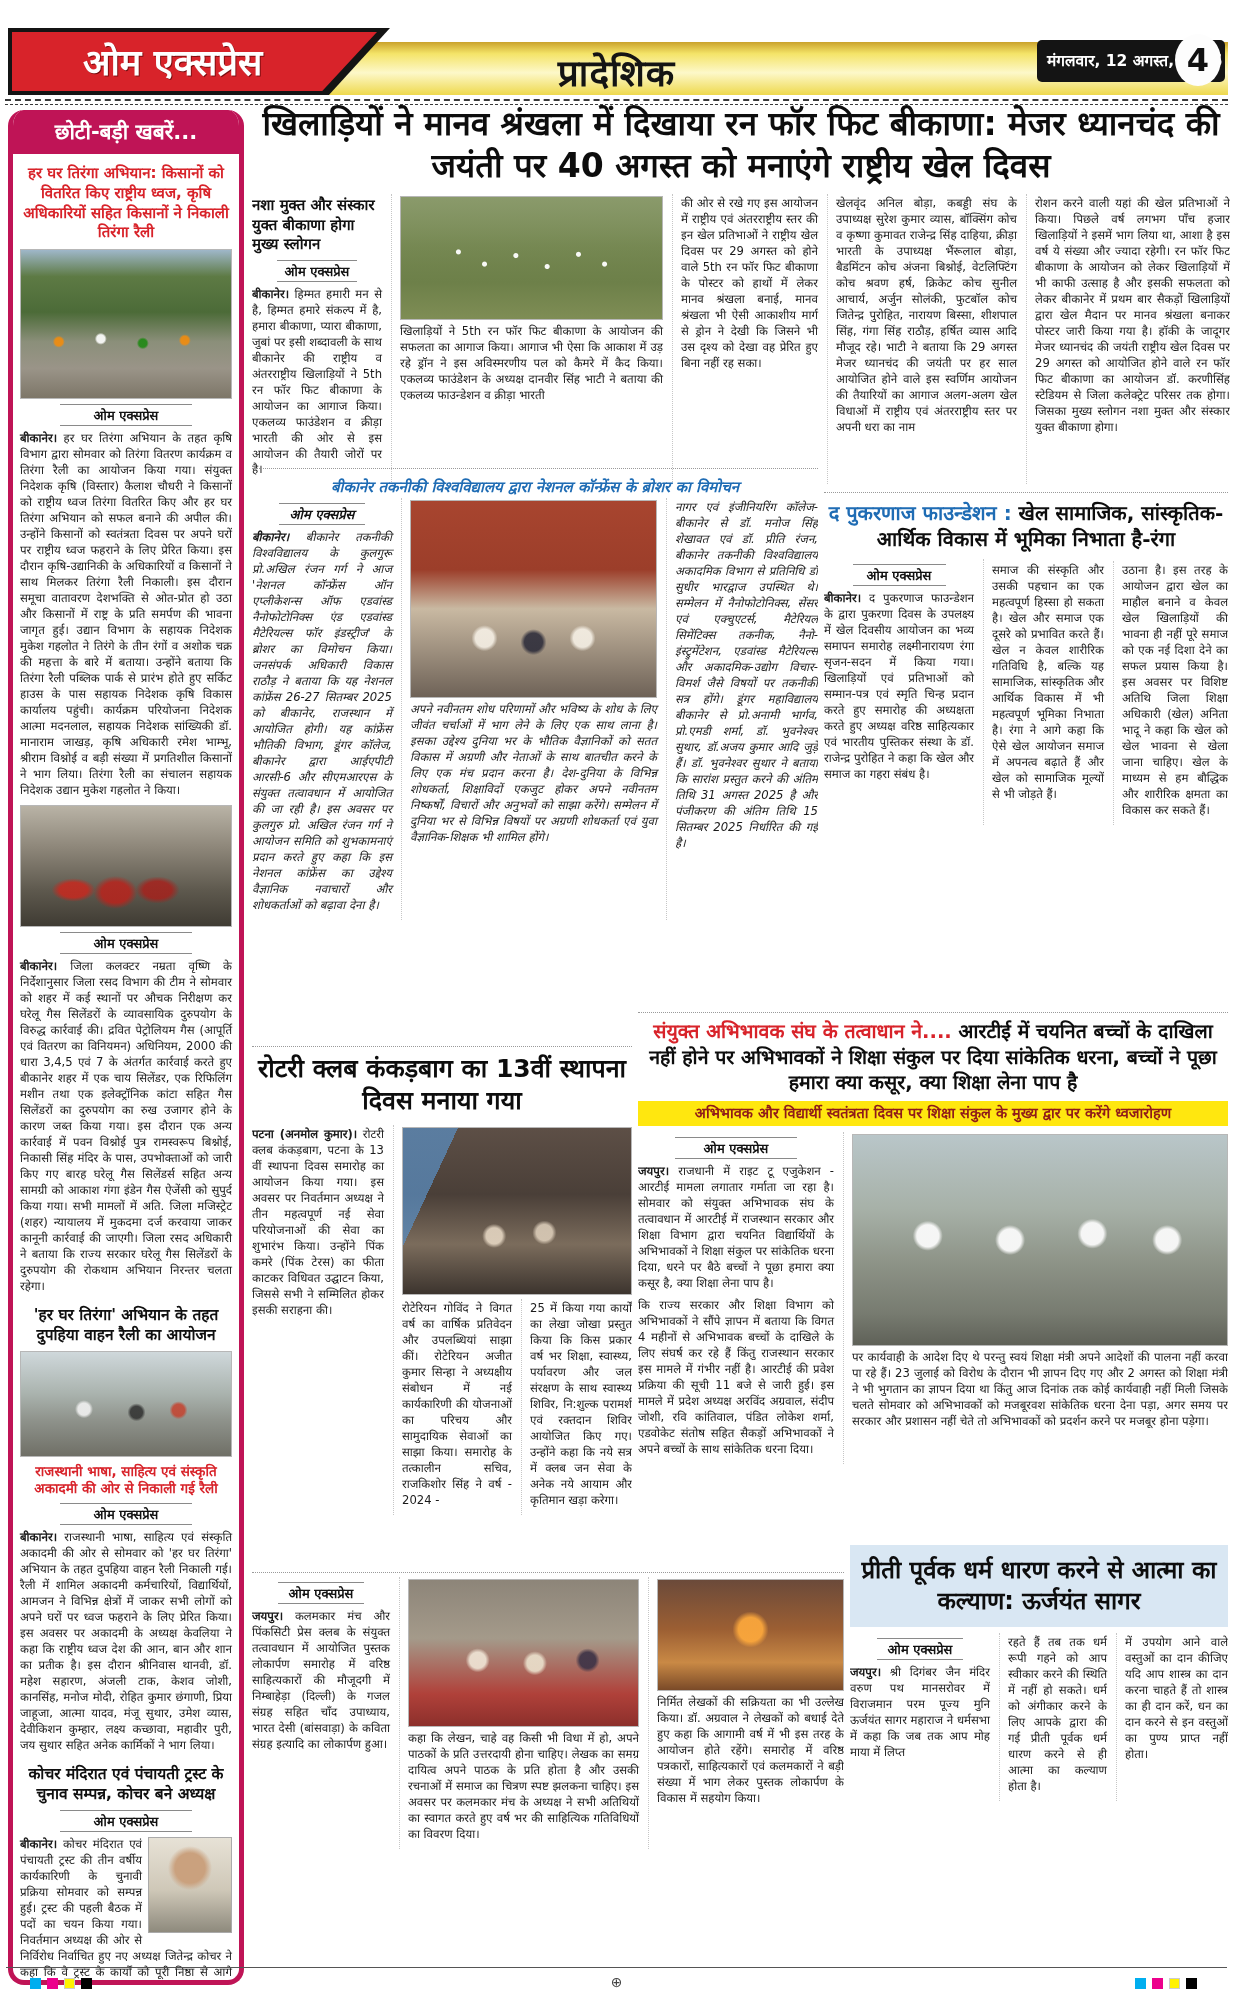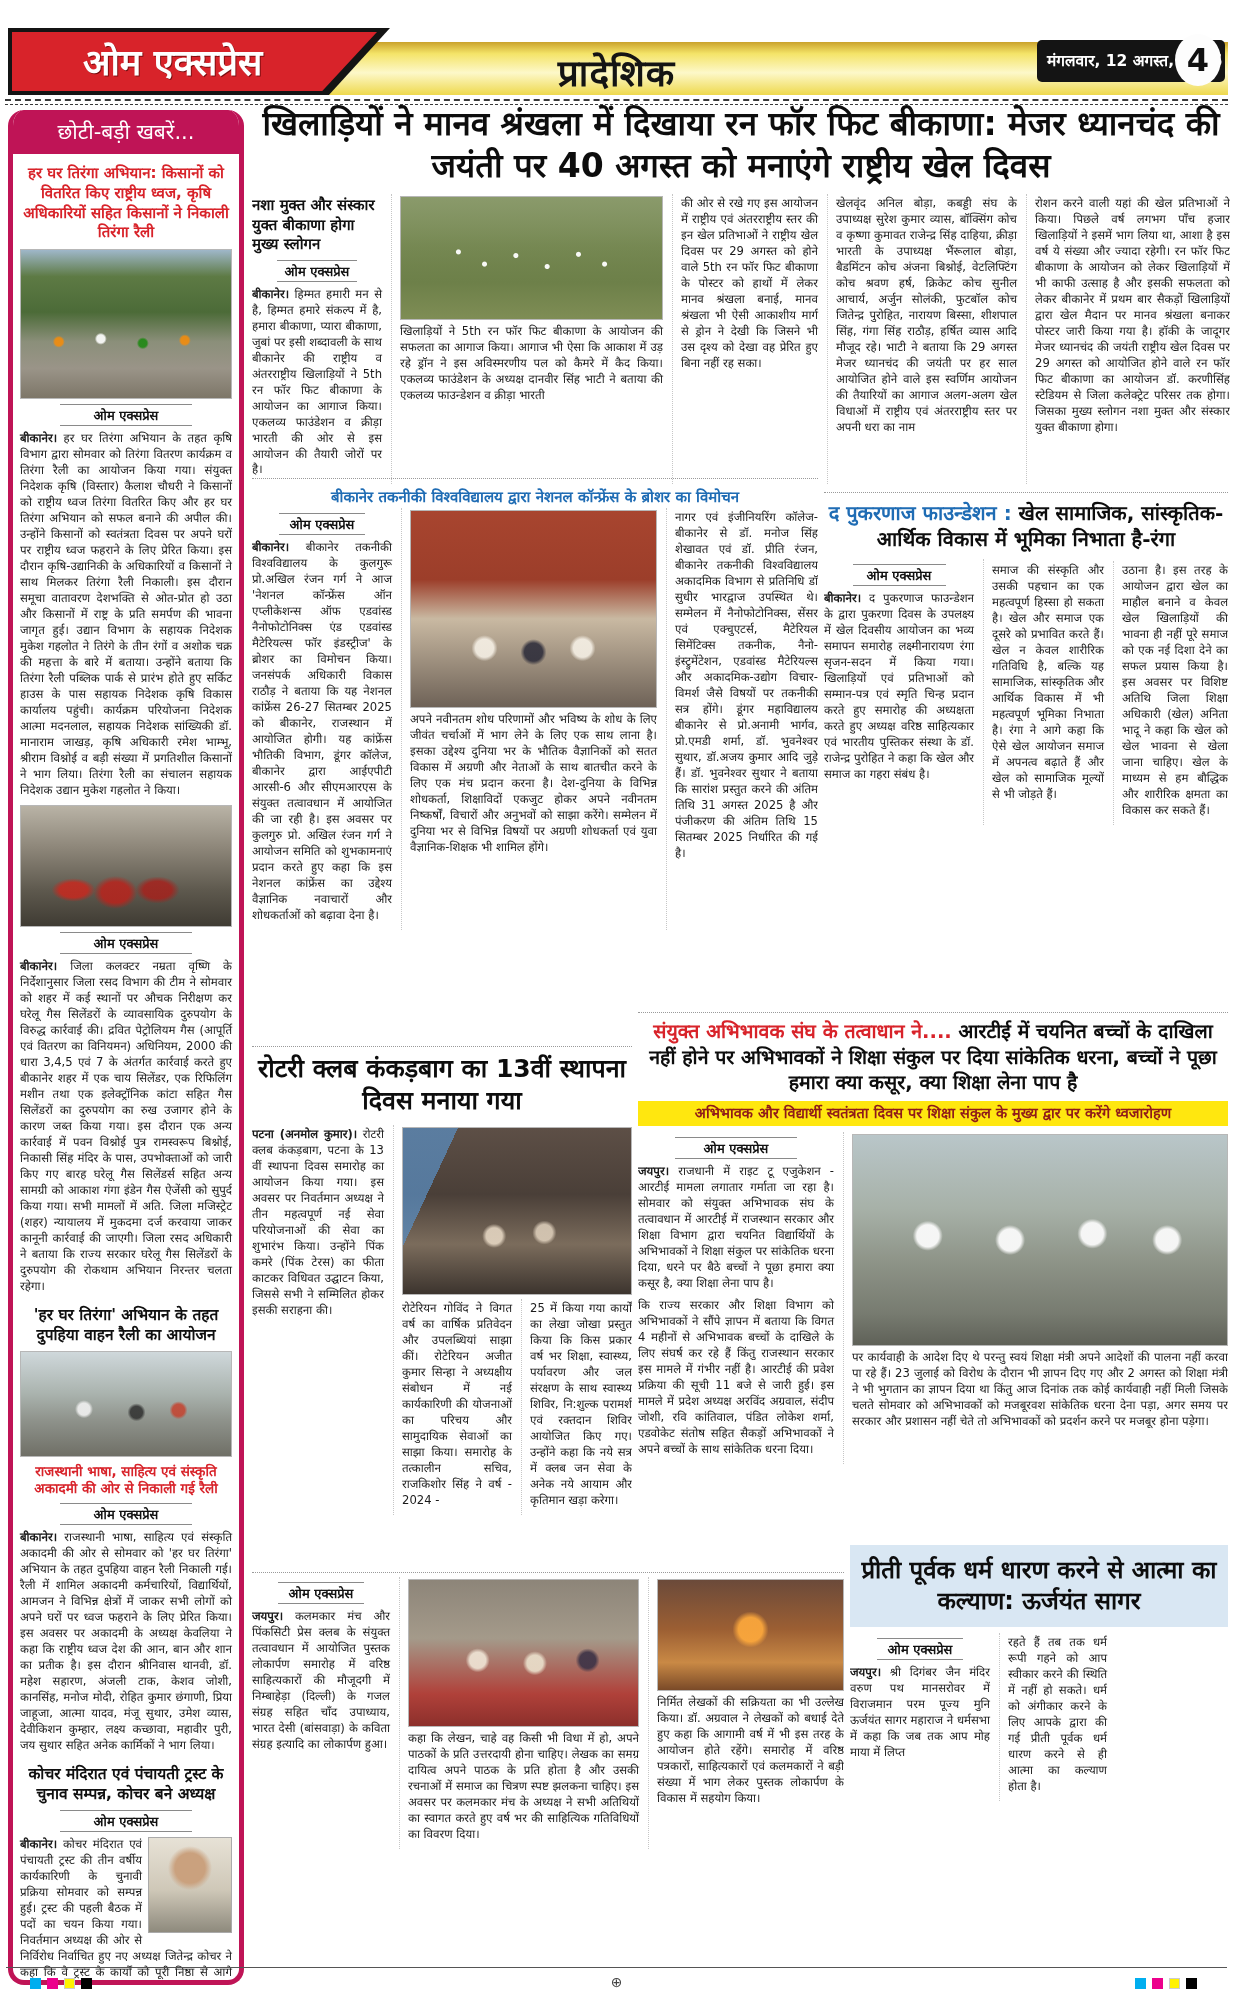--- a/index.html
+++ b/index.html
@@ -25,21 +25,21 @@
     font-size:15.5px;font-weight:bold;}
   .page-circle{position:absolute;right:4px;top:-6px;width:46px;height:52px;background:#fdfdfd;
     border-radius:50%;text-align:center;line-height:52px;font-size:32px;font-weight:bold;color:#111;}
   .rule-dash{position:absolute;top:99px;left:5px;right:5px;height:6px;
     border-top:2px dashed #3a3a3a;border-bottom:1px dashed #3a3a3a;}
 
   
   .left-col{position:absolute;left:8px;top:110px;width:236px;height:1875px;
     border-left:5px solid #bf1456;border-right:5px solid #bf1456;border-bottom:5px solid #bf1456;
     border-radius:16px;overflow:hidden;background:#fff;}
-  .left-col-header{background:#bf1456;color:#fff;font-size:21px;font-weight:normal;
+  .left-col-header{background:#bf1456;color:#fff;font-size:21px;font-weight:bold;
     text-align:center;padding:7px 0 9px;border-radius:10px 10px 0 0;}
   .left-inner{padding:6px 7px;}
   .lh-red{color:#d8232a;font-weight:bold;font-size:15px;line-height:1.32;text-align:center;margin:4px 0 6px;}
   .lh-black{color:#101010;font-weight:bold;font-size:15.5px;line-height:1.3;text-align:center;margin:10px 0 6px;}
   .sub-red{color:#d8232a;font-weight:bold;font-size:13.5px;line-height:1.3;text-align:center;margin:6px 0 4px;}
 
   .byline{width:62%;margin:5px auto;text-align:center;font-weight:bold;font-size:13px;color:#111;
     border-top:1px solid #8a8a8a;border-bottom:1px solid #8a8a8a;padding:1px 0;}
   .body{font-size:11.6px;line-height:1.38;text-align:justify;margin:2px 0 6px;}
   .body b{font-weight:bold;}
@@ -80,21 +80,21 @@
     radial-gradient(circle at 22% 45%, rgba(255,255,255,.95) 2px, transparent 3px),
     radial-gradient(circle at 32% 55%, rgba(255,255,255,.95) 2px, transparent 3px),
     radial-gradient(circle at 44% 48%, rgba(255,255,255,.95) 2px, transparent 3px),
     radial-gradient(circle at 56% 57%, rgba(255,255,255,.95) 2px, transparent 3px),
     radial-gradient(circle at 68% 47%, rgba(255,255,255,.95) 2px, transparent 3px),
     radial-gradient(circle at 78% 55%, rgba(255,255,255,.95) 2px, transparent 3px),
     linear-gradient(180deg,#8a9a6b 0%,#75875252 40%,#6d8049 70%,#7f8d55 100%),
     linear-gradient(180deg,#7d8f5a,#6d8049);}
 
   
-  .conf-art{left:252px;top:478px;width:566px;height:545px;border-top:1px dotted #9a9a9a;padding-top:5px;}
+  .conf-art{left:252px;top:468px;width:566px;height:545px;border-top:1px dotted #9a9a9a;padding-top:5px;font-style:italic;}
   .kicker{color:#1f6cb4;font-size:15px;font-weight:bold;text-align:center;margin:2px 0;}
   .conf-head{font-size:20.5px;font-weight:bold;text-align:center;line-height:1.3;margin:2px 0 8px;color:#0d0d0d;}
   .ph-conf{height:198px;background:
     radial-gradient(circle at 30% 70%, rgba(250,245,235,.85) 9px, transparent 13px),
     radial-gradient(circle at 50% 72%, rgba(40,40,55,.85) 9px, transparent 13px),
     radial-gradient(circle at 70% 70%, rgba(250,245,235,.85) 9px, transparent 13px),
     linear-gradient(180deg,#a8452f 0%,#9c3e2a 35%,#c9b9a2 55%,#6e6257 100%);}
 
   
   .puk-art{left:824px;top:492px;width:404px;height:505px;border-top:1px dotted #9a9a9a;padding-top:5px;}
@@ -326,20 +326,23 @@
   <div class="art pre-art">
     <div class="pre-headbox">प्रीती पूर्वक धर्म धारण करने से आत्मा का कल्याण: ऊर्जयंत सागर</div>
     <div class="row" style="margin-top:6px;">
       <div class="col" style="width:140px;">
         <div class="byline">ओम एक्सप्रेस</div>
         <p class="body"><b>जयपुर।</b> <span>श्री दिगंबर जैन मंदिर वरुण पथ मानसरोवर में विराजमान परम पूज्य मुनि ऊर्जयंत सागर महाराज ने धर्मसभा में कहा कि जब तक आप मोह माया में लिप्त</span></p>
       </div>
       <div class="col" style="width:108px;">
         <p class="body">रहते हैं तब तक धर्म रूपी गहने को आप स्वीकार करने की स्थिति में नहीं हो सकते। धर्म को अंगीकार करने के लिए आपके द्वारा की गई प्रीती पूर्वक धर्म धारण करने से ही आत्मा का कल्याण होता है।</p>
       </div>
+      <div class="col flex1">
+        <p class="body">में उपयोग आने वाले वस्तुओं का दान कीजिए यदि आप शास्त्र का दान करना चाहते हैं तो शास्त्र का ही दान करें, धन का दान करने से इन वस्तुओं का पुण्य प्राप्त नहीं होता।</p>
+      </div>
     </div>
   </div>
 
   <div class="bottom-rule"></div>
   <div class="print-marks">
     <div class="pm-group pm-left">
       <span class="pm pm-c"></span>
       <span class="pm pm-m"></span>
       <span class="pm pm-y"></span>
       <span class="pm pm-k"></span>

